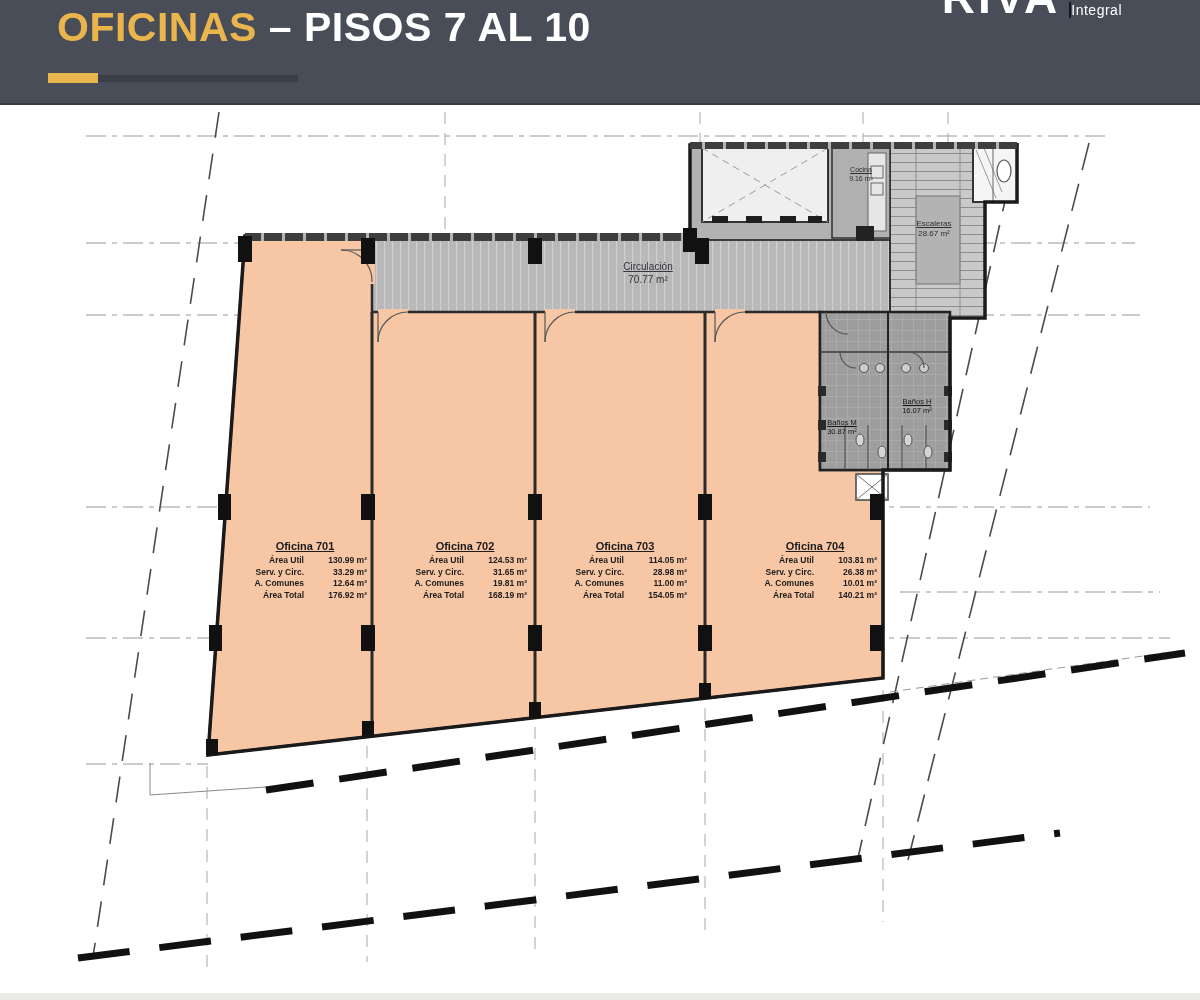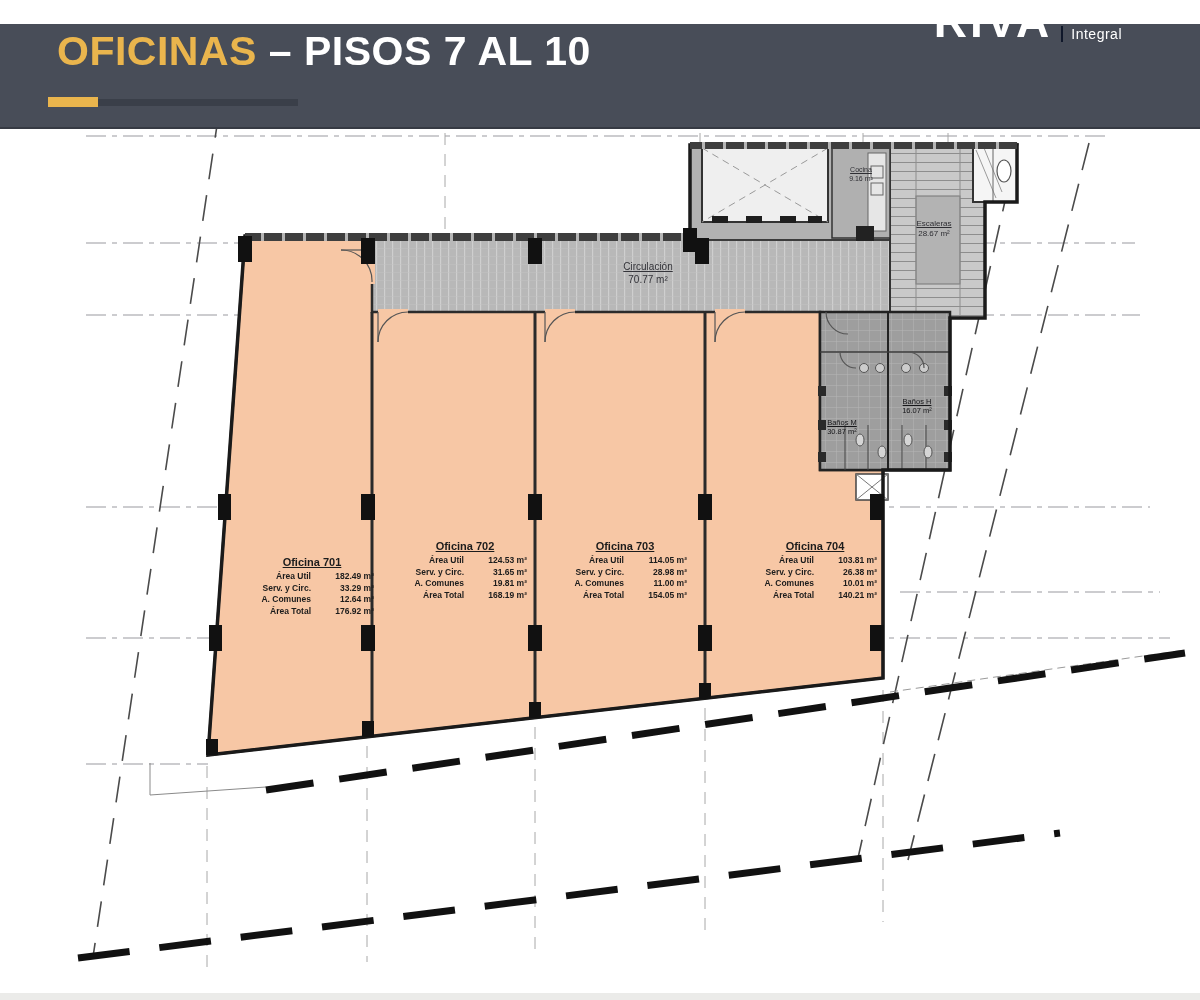--- a/index.html
+++ b/index.html
@@ -2,30 +2,30 @@
 <html><head>
 <meta charset="utf-8">
 <style>
   html,body{margin:0;padding:0;background:#888;}
   .page{position:relative;width:1200px;height:1000px;background:#ffffff;overflow:hidden;
         font-family:"Liberation Sans",sans-serif;margin:0 auto;}
   .plan-svg{position:absolute;left:0;top:0;z-index:1;}
 
   
   .header{position:absolute;left:0;top:0;width:1200px;height:103px;background:#484d58;
-          z-index:10;overflow:hidden;border-bottom:2px solid #363a43;margin-top:24px;}
+          z-index:10;overflow:hidden;border-bottom:2px solid #363a43;}
   .header-title{position:absolute;left:57px;top:4px;font-size:41px;font-weight:bold;
                 letter-spacing:.5px;white-space:pre;}
   .header-title .hl{color:#eab54d;}
   .header-title .rest{color:#ffffff;}
   .underline-gold{position:absolute;left:48px;top:73px;width:50px;height:10px;background:#eab54d;}
   .underline-gray{position:absolute;left:98px;top:75px;width:200px;height:7px;background:#3a3f49;}
   .logo{position:absolute;right:78px;top:-26px;color:#fff;display:flex;align-items:flex-end;}
   .logo-main{font-size:46px;font-weight:bold;letter-spacing:3px;line-height:1;}
-  .logo-sub{font-size:14px;border-left:2px solid #0f172a;padding-left:8px;margin-left:9px;
+  .logo-sub{font-size:14px;border-left:2px solid #0f172a;margin-left:9px;
             margin-bottom:2px;letter-spacing:.5px;}
 
   
   .office-label{position:absolute;z-index:5;width:124px;color:#1c1c1c;}
   .office-title{font-weight:bold;font-size:11px;text-align:center;
                 text-decoration:underline;margin-bottom:3px;}
   .office-row{display:grid;grid-template-columns:1fr 58px;column-gap:5px;
               font-size:8.5px;line-height:11.5px;}
   .office-row .lbl{text-align:right;font-weight:bold;}
   .office-row .val{text-align:right;font-weight:bold;}
@@ -241,25 +241,25 @@
   </div>
   <div class="room-label lbl-bm">
     <span class="rl-title">Baños M</span>
     <span class="rl-area">30.87 m²</span>
   </div>
   <div class="room-label lbl-bh">
     <span class="rl-title">Baños H</span>
     <span class="rl-area">16.07 m²</span>
   </div>
 
-  <div class="office-label" style="left:250px;top:540px;margin-top:16px;">
+  <div class="office-label" style="left:243px;top:540px;">
     <div class="office-title">Oficina 701</div>
     <div class="office-row">
         <span class="lbl">Área Util</span>
-        <span class="val">182.49 m²</span>
+        <span class="val">130.99 m²</span>
       </div>
     <div class="office-row">
         <span class="lbl">Serv. y Circ.</span>
         <span class="val">33.29 m²</span>
       </div>
     <div class="office-row">
         <span class="lbl">A. Comunes</span>
         <span class="val">12.64 m²</span>
       </div>
     <div class="office-row">

